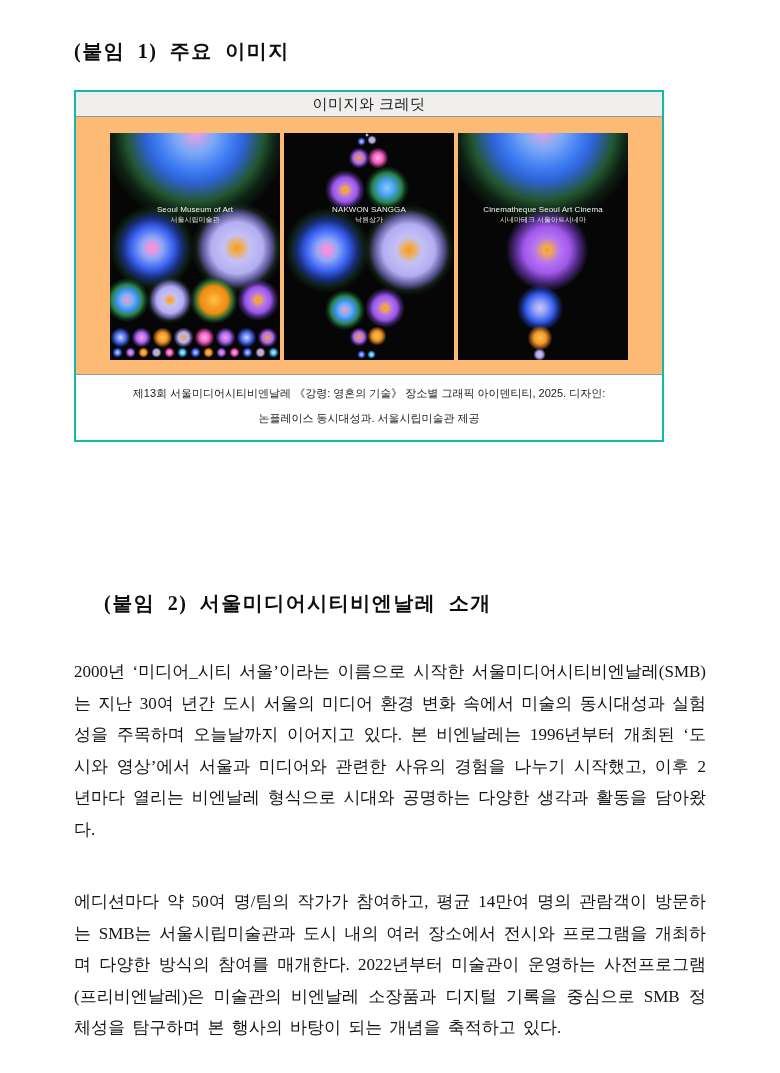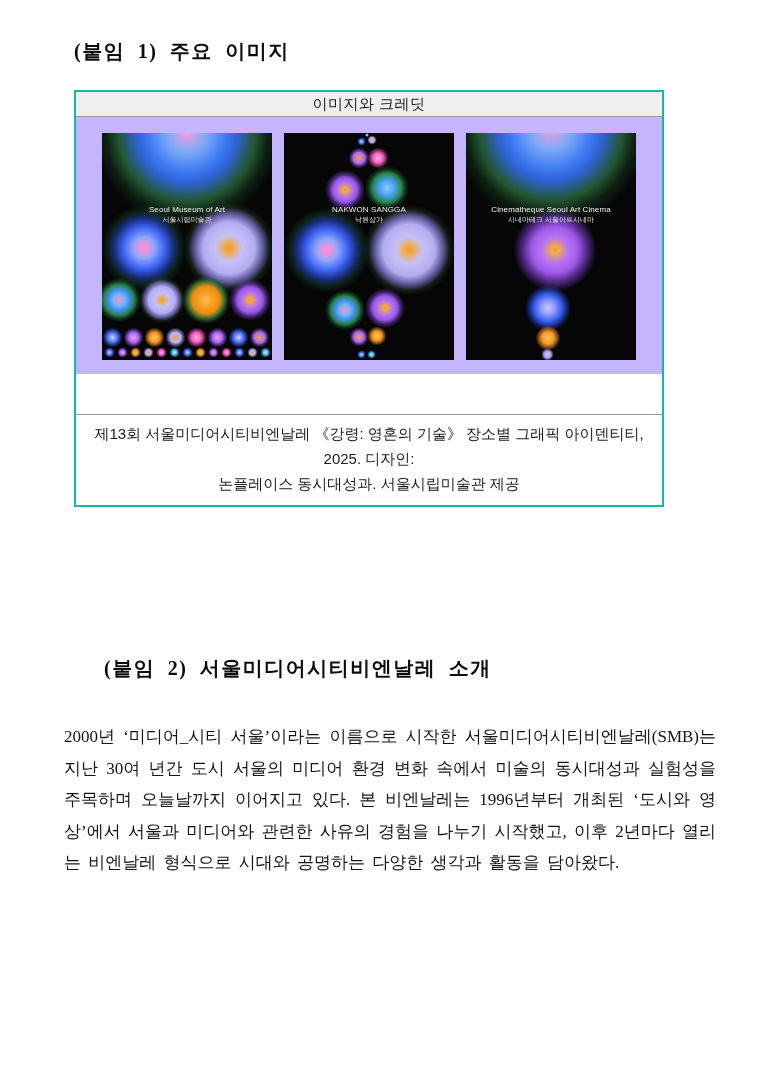--- a/index.html
+++ b/index.html
@@ -13,36 +13,36 @@
     margin:38px 10px 0; font-size:20px; font-weight:bold;
     letter-spacing:1.5px; word-spacing:6px; line-height:26px; color:#0d0d0d;
   }
   .heading.second { margin-top:148px;margin-left:40px; }
   .credit-table { margin:26px 52px 0 10px; border:2px solid #14b8a6; background:#fff; }
   .thead {
     background:#f0efee; border-bottom:1px solid #9a9a9a; text-align:center;
     font-family:"Liberation Sans", sans-serif; font-size:15px; line-height:24px;
     height:25px; color:#1b1b1b; letter-spacing:0.5px;
   }
-  .posters-row { display:flex; gap:12px; justify-content:center; padding:16px 0 14px; background:#c4b5fd; }
+  .posters-row { display:flex; gap:4px; justify-content:center; padding:16px 0 14px; background:#fdba74; }
   .poster { width:170px; height:227px; background:#060606; position:relative; overflow:hidden; flex:0 0 auto; }
   .circle { position:absolute; border-radius:50%; }
   .poster-label {
     position:absolute; z-index:2; left:0; right:0; top:72px; text-align:center;
     color:#f4f2ee; font-family:"Liberation Sans", sans-serif;
   }
   .poster-label .en { display:block; font-size:8px; line-height:10px; letter-spacing:0.1px; }
   .poster-label .ko { display:block; font-size:7px; line-height:9px; opacity:0.95; }
   .caption-cell {
     border-top:1px solid #9a9a9a; text-align:center;
-    font-family:"Liberation Sans", sans-serif; font-size:15px; line-height:25px;
-    padding:6px 8px 9px; color:#1b1b1b;margin-top:40px;
+    font-family:"Liberation Sans", sans-serif; font-size:11px; line-height:25px;
+    padding:6px 8px 9px; color:#1b1b1b;
   }
   .body-para {
-    margin:40px 0 0; font-size:17px; line-height:31.5px;
+    margin:40px 10px 0; font-size:17px; line-height:31.5px;
     text-align:justify; word-spacing:3px; color:#141414;
   }
   .body-para + .body-para { margin-top:41px; }
   .footer-url { margin:28px 10px 0; font-size:18px; line-height:24px; color:#2b2b2b; }
 </style>
 </head>
 <body>
 
 <div class="page">
 
@@ -128,15 +128,16 @@
 
     <div class="caption-cell">
       <div>제13회 서울미디어시티비엔날레 《강령: 영혼의 기술》 장소별 그래픽 아이덴티티, 2025. 디자인:</div>
       <div>논플레이스 동시대성과. 서울시립미술관 제공</div>
     </div>
   </div>
 
   <div class="heading second">(붙임 2) 서울미디어시티비엔날레 소개</div>
 
   <p class="body-para">2000년 ‘미디어_시티 서울’이라는 이름으로 시작한 서울미디어시티비엔날레(SMB)는 지난 30여 년간 도시 서울의 미디어 환경 변화 속에서 미술의 동시대성과 실험성을 주목하며 오늘날까지 이어지고 있다. 본 비엔날레는 1996년부터 개최된 ‘도시와 영상’에서 서울과 미디어와 관련한 사유의 경험을 나누기 시작했고, 이후 2년마다 열리는 비엔날레 형식으로 시대와 공명하는 다양한 생각과 활동을 담아왔다.</p>
+  <p class="body-para">에디션마다 약 50여 명/팀의 작가가 참여하고, 평균 14만여 명의 관람객이 방문하는 SMB는 서울시립미술관과 도시 내의 여러 장소에서 전시와 프로그램을 개최하며 다양한 방식의 참여를 매개한다. 2022년부터 미술관이 운영하는 사전프로그램(프리비엔날레)은 미술관의 비엔날레 소장품과 디지털 기록을 중심으로 SMB 정체성을 탐구하며 본 행사의 바탕이 되는 개념을 축적하고 있다.</p>
 
 
 </div>
 
 </body></html>

